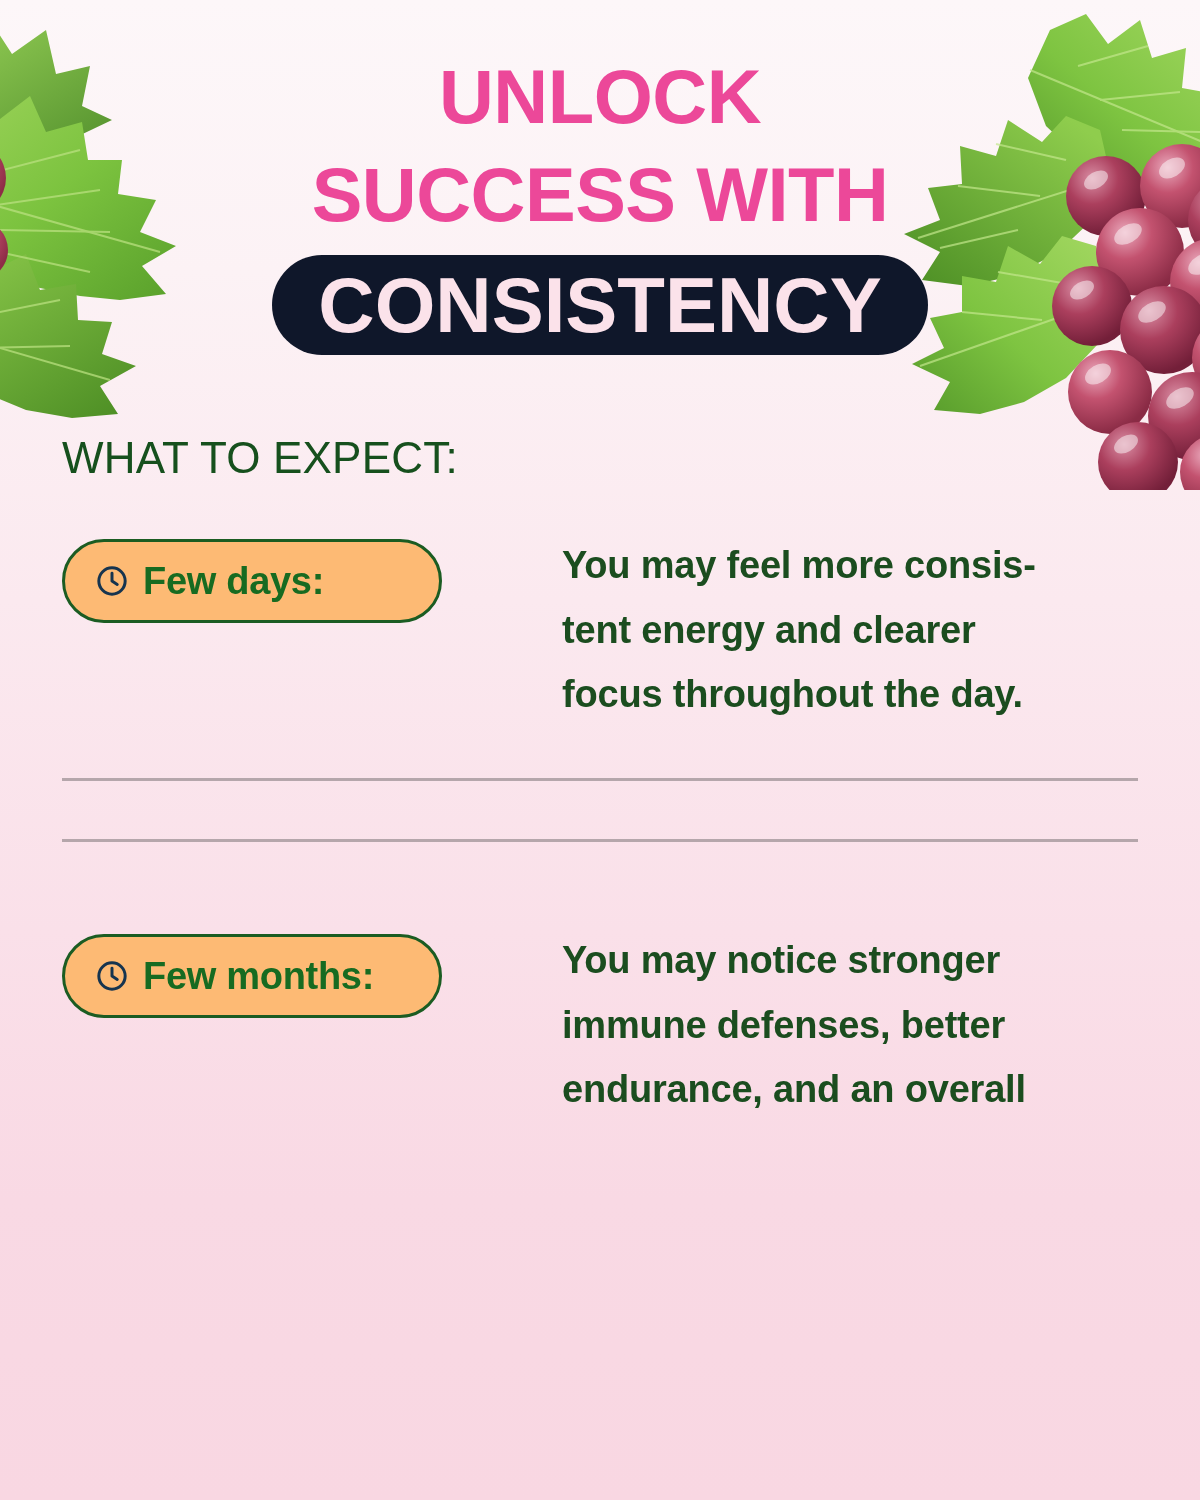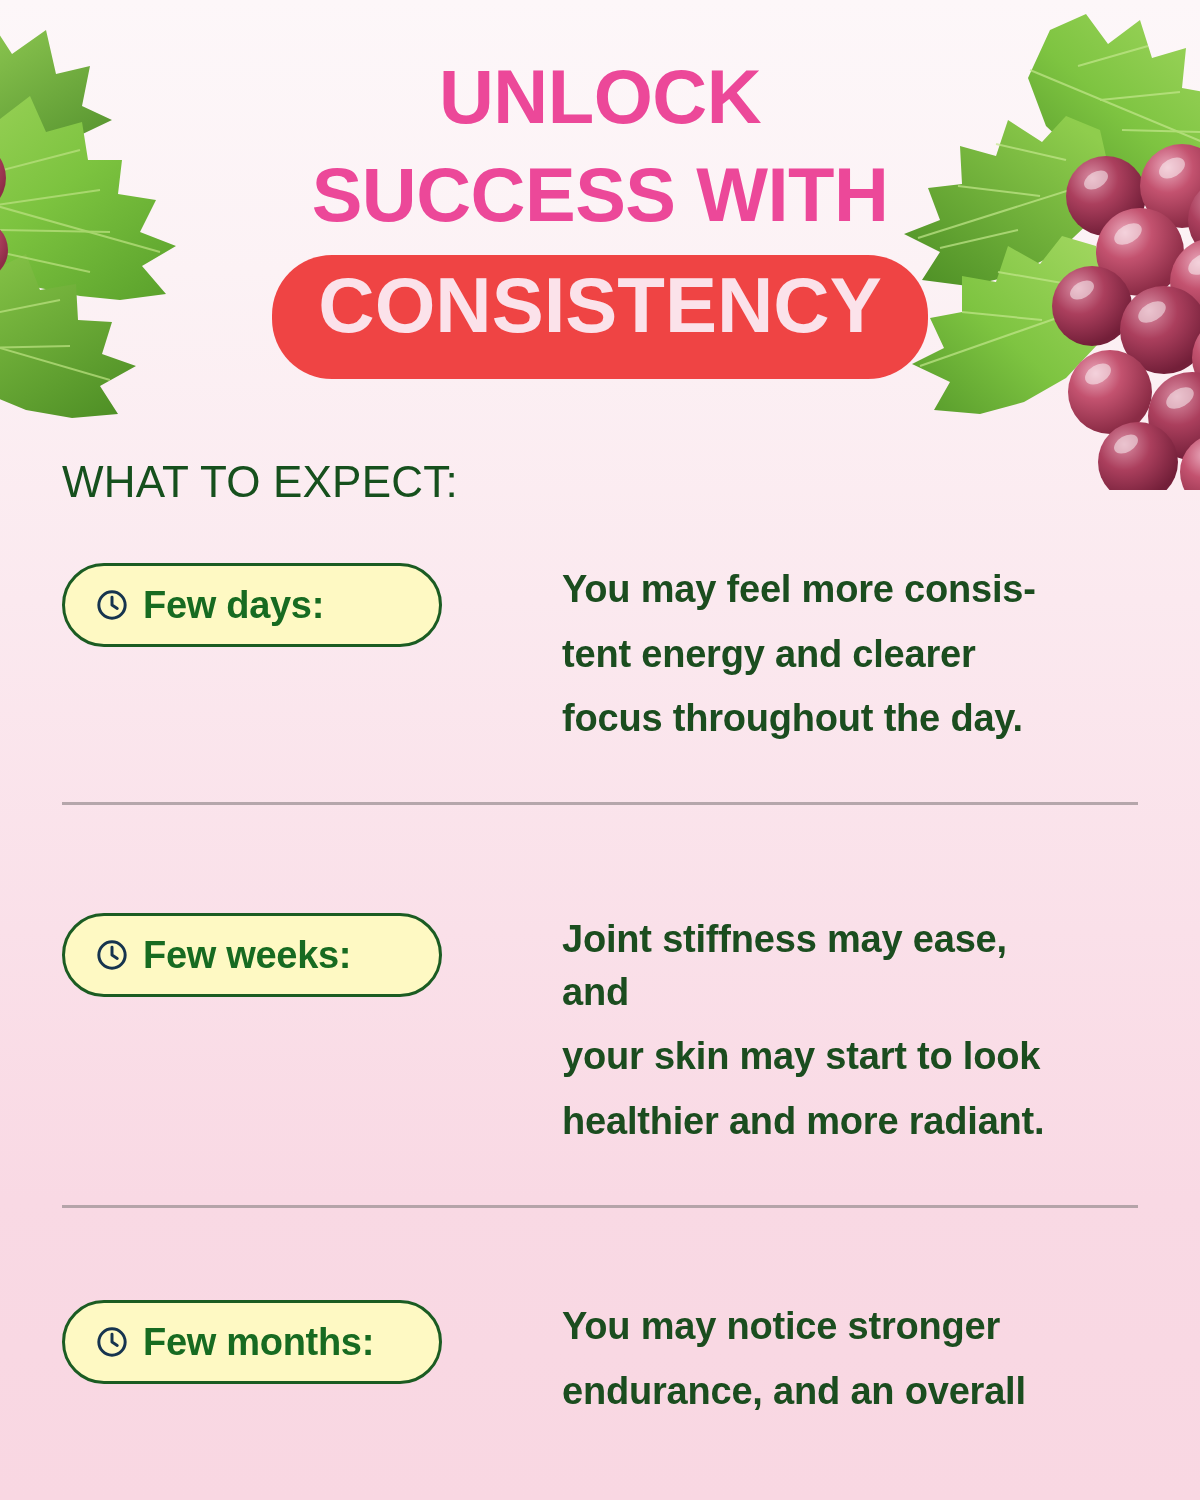--- a/index.html
+++ b/index.html
@@ -24,23 +24,23 @@
     font-weight: 800;
     letter-spacing: -0.5px;
     color: #ec4899;
     line-height: 1.12;
     font-stretch: condensed;
   }
   .title-line-2 { margin-top: 13px; }
 
   .badge-wrap { margin-top: 18px; display:flex; justify-content:center; }
   .badge {
-    background: #ef4444;
+    background: #0f172a;
     border-radius: 60px;
-    padding: 10px 46px 32px 46px;
+    padding: 10px 46px 8px 46px;
     display:inline-block;
   }
   .badge-text {
     font-size: 78px;
     font-weight: 800;
     color: #fbe2ea;
     letter-spacing: 0px;
     line-height: 1.05;
     display:block;
   }
@@ -65,21 +65,21 @@
   .row-1 { margin-top: 8px;  min-height: 172px; }
   .row-2 { margin-top: 96px; min-height: 172px; }
   .row-3 { margin-top: 80px; min-height: 220px; }
 
   .pill {
     flex: 0 0 380px;
     width: 380px;
     height: 84px;
     border: 3px solid #1b5c22;
     border-radius: 46px;
-    background: #fef9c3;
+    background: #fdba74;
     display:flex;
     align-items:center;
     gap: 14px;
     padding-left: 30px;
     margin-top: 12px;
   }
   .pill-clock { flex:0 0 34px; width:34px; height:34px; display:block; }
   .pill-label {
     font-size: 38px;
     font-weight: 700;
@@ -265,44 +265,31 @@
     </div>
     <div class="row-body">
       <span>You may feel more consis-</span>
       <span>tent energy and clearer</span>
       <span>focus throughout the day.</span>
     </div>
   </div>
 
   <div class="divider divider-1"></div>
 
-  <div class="row row-2">
-    <div class="pill">
-      <svg class="pill-clock" viewBox="0 0 24 24" aria-hidden="true">
-        <circle cx="12" cy="12" r="9.3" fill="none" stroke="#16344f" stroke-width="2.1"></circle>
-        <path d="M12 6.6 V12 L15.7 14.4" fill="none" stroke="#16344f" stroke-width="2.1" stroke-linecap="round" stroke-linejoin="round"></path>
-      </svg>
-      <span class="pill-label">Few weeks:</span>
-    </div>
-    <div class="row-body">
-      <span>Joint stiffness may ease, and</span>
-      <span>your skin may start to look</span>
-      <span>healthier and more radiant.</span>
-    </div>
-  </div>
 
   <div class="divider divider-2"></div>
 
   <div class="row row-3">
     <div class="pill">
       <svg class="pill-clock" viewBox="0 0 24 24" aria-hidden="true">
         <circle cx="12" cy="12" r="9.3" fill="none" stroke="#16344f" stroke-width="2.1"></circle>
         <path d="M12 6.6 V12 L15.7 14.4" fill="none" stroke="#16344f" stroke-width="2.1" stroke-linecap="round" stroke-linejoin="round"></path>
       </svg>
       <span class="pill-label">Few months:</span>
     </div>
     <div class="row-body">
       <span>You may notice stronger</span>
+      <span>immune defenses, better</span>
       <span>endurance, and an overall</span>
     </div>
   </div>
 
 </div>
 
 </body></html>

